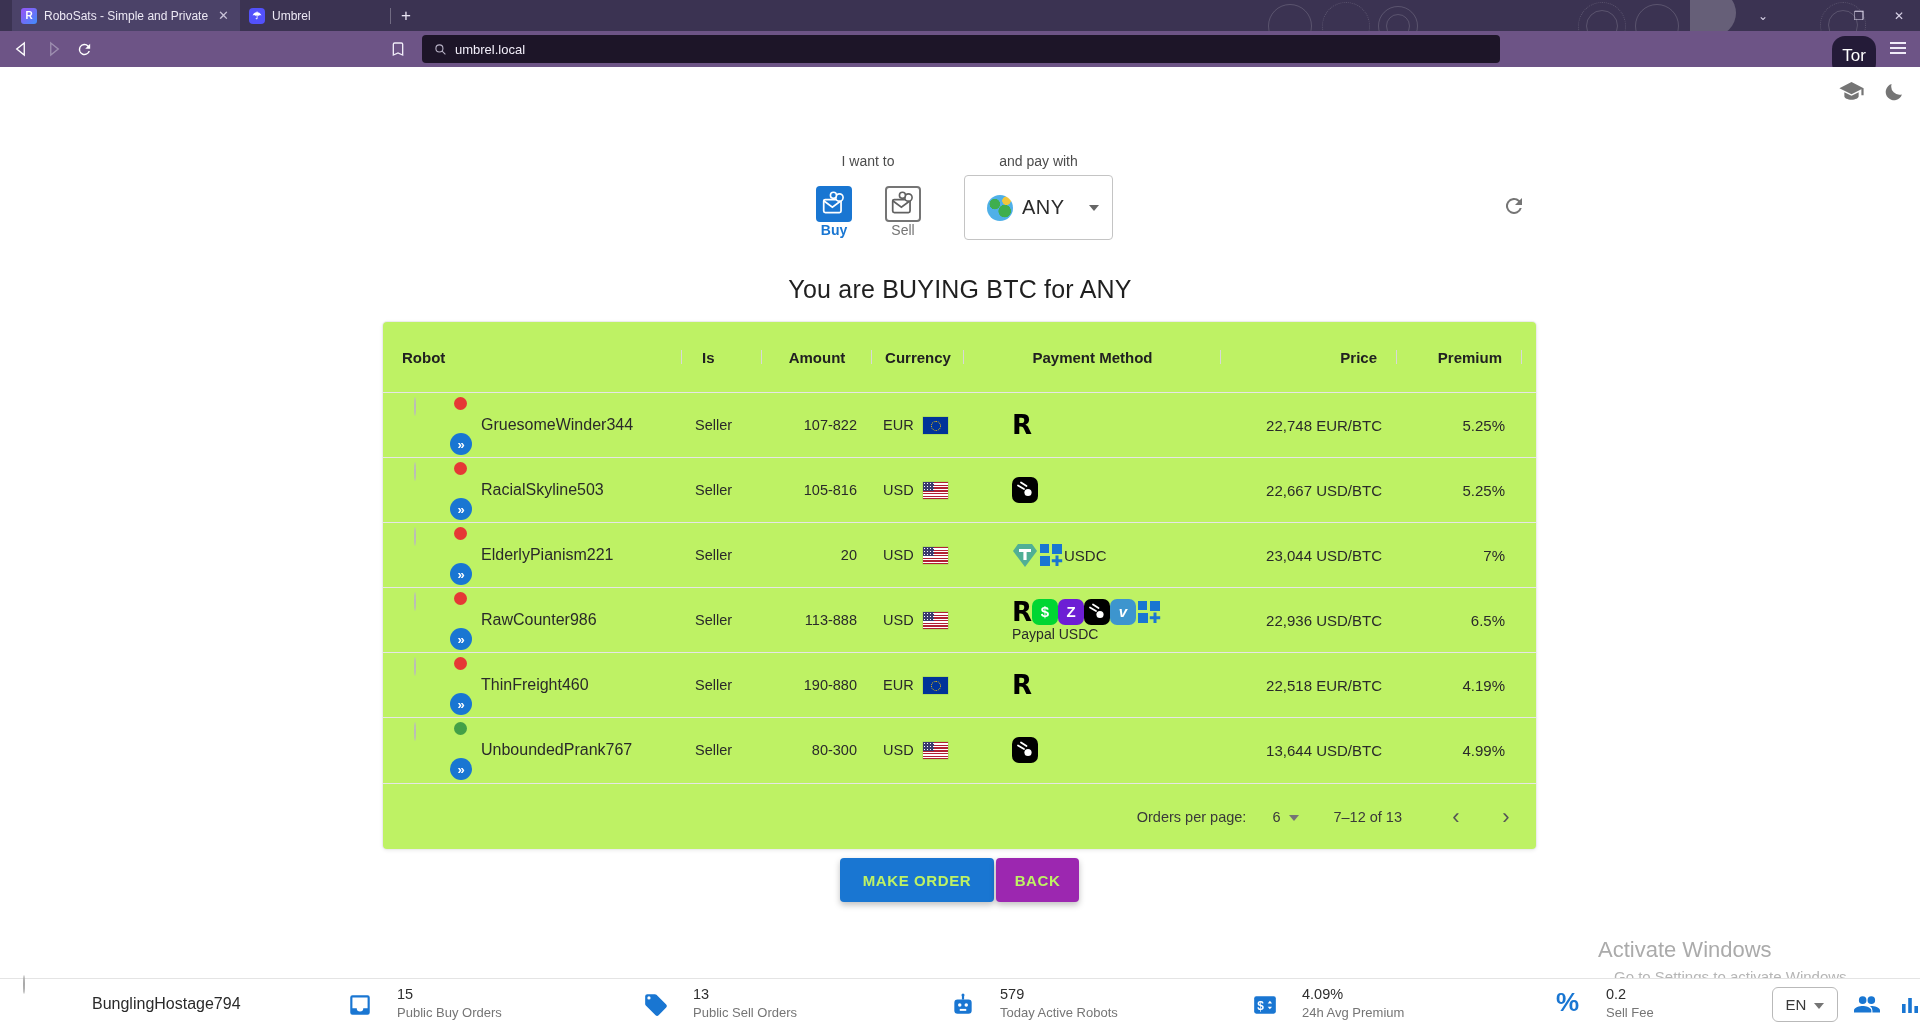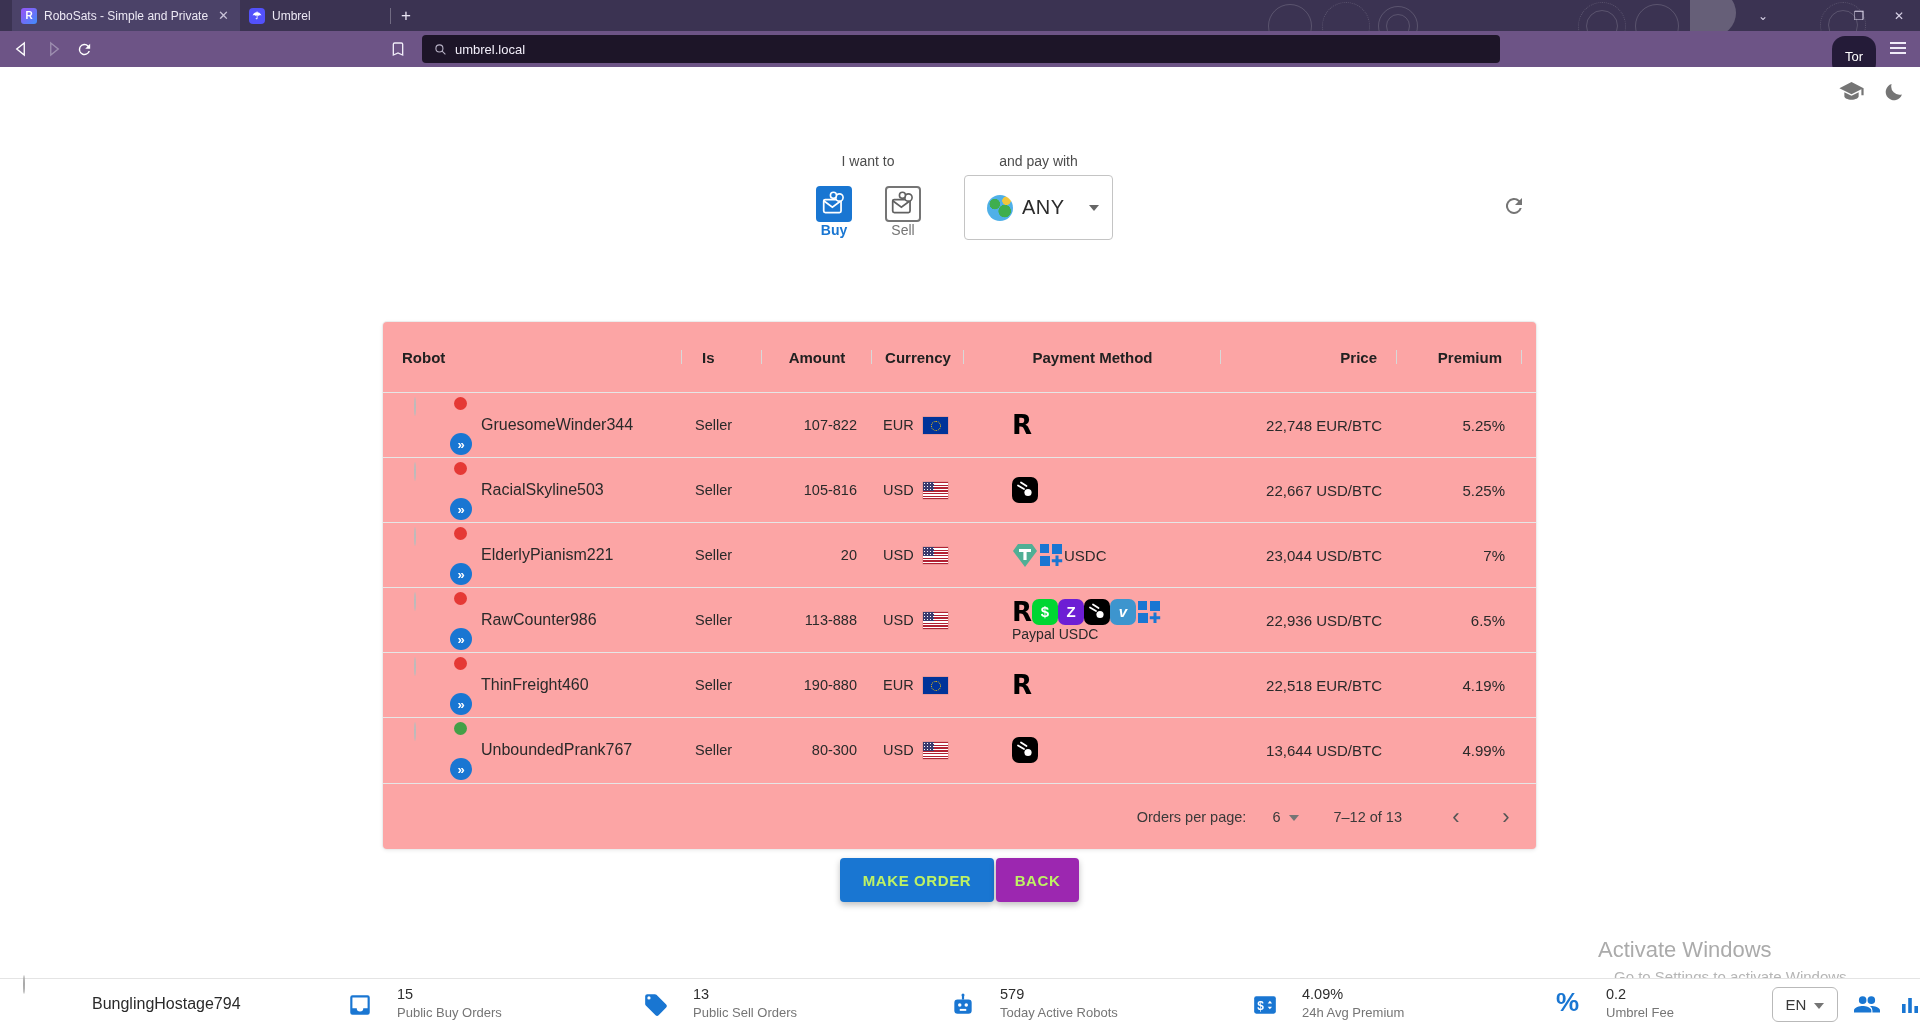--- a/index.html
+++ b/index.html
@@ -26,21 +26,21 @@
   .winctl { position:absolute; top:0; right:0; height:31px; display:flex; align-items:center; gap:26px; padding-right:14px; color:#d9d3e8; font-size:12px; }
   .winctl span { width:14px; text-align:center; }
 
   .navbar { position:relative; height:36px; background:#6d5486; display:flex; align-items:center; }
   .navbtn { width:18px; height:18px; margin-left:13px; display:flex; align-items:center; justify-content:center; }
   .urlbar { position:absolute; left:422px; top:4px; width:1078px; height:28px; background:#1d1528;
     border-radius:4px; display:flex; align-items:center; color:#f3effa; font-size:13px; }
   .urlbar .mag { margin:0 8px 0 12px; display:flex; }
   .bookmark { position:absolute; left:390px; top:9px; }
   .torpill { position:absolute; right:44px; top:5px; width:44px; height:40px; background:#241b38; border-radius:13px;
-    color:#fff; font-size:13px; display:flex; align-items:center; justify-content:center; }
+    color:#fff; font-size:17px; display:flex; align-items:center; justify-content:center; }
   .burger { position:absolute; right:14px; top:11px; width:16px; }
   .burger i { display:block; height:2px; background:#f0ecf8; margin-bottom:3px; }
 
   
   .page { position:relative; width:1920px; height:963px; background:#fff; color:rgba(0,0,0,.87); }
   .corner-icons { position:absolute; top:14px; left:1838px; display:flex; gap:18px; }
 
   .lbl { position:absolute; font-size:14px; color:#4c4c4c; }
   .togglebtn { position:absolute; top:119px; width:36px; height:36px; border-radius:4px;
     display:flex; align-items:center; justify-content:center; }
@@ -58,21 +58,21 @@
     radial-gradient(circle at 75% 22%, #f0c63c 0 4px, transparent 4.5px),
     #4fb0e8; }
   .anyval { font-size:20px; color:#2b2b2b; margin-left:9px; letter-spacing:.5px; }
   .caret { width:0; height:0; border-left:5px solid transparent; border-right:5px solid transparent;
     border-top:6px solid #666; margin-left:auto; margin-right:13px; }
   .refresh { position:absolute; left:1502px; top:127px; }
 
   .pagetitle { position:absolute; top:208px; width:100%; text-align:center; font-size:25px; color:#1f1f1f; letter-spacing:.2px; }
 
   
-  .card { position:absolute; left:383px; top:255px; width:1153px; height:527px; background:#fca5a5;
+  .card { position:absolute; left:383px; top:255px; width:1153px; height:527px; background:#bef264;
     border-radius:4px; box-shadow:0 0 0 1px #ececec, 0 1px 4px rgba(0,0,0,.10); }
   .thead, .trow { display:grid; grid-template-columns:299px 80px 110px 92px 257px 176px 125px; padding-right:14px; align-items:center; }
   .thead { height:70px; font-size:15px; font-weight:bold; color:#212121; }
   .thead div { position:relative; height:100%; display:flex; align-items:center; }
   .thead div::after { content:""; position:absolute; right:0; top:28px; width:1px; height:14px; background:#d8d8d8; }
   .h-robot { padding-left:19px; }
   .h-is { padding-left:20px; }
   .h-center { justify-content:center; }
   .h-right { justify-content:flex-end; padding-right:20px; }
   .trow { height:65px; border-top:1px solid #e6e6e6; font-size:14.5px; color:#2a2a2a; }
@@ -264,20 +264,21 @@
     <span class="anyval">ANY</span>
     <span class="caret"></span>
   </div>
 
   <span class="refresh">
     <svg width="24" height="24" viewBox="0 0 24 24">
         <path d="M17.65 6.35A8 8 0 1 0 19.73 14h-2.08A6 6 0 1 1 12 6c1.66 0 3.14.69 4.22 1.78L13 11h7V4z" fill="#757575"></path>
       </svg>
   </span>
 
+  <div class="pagetitle">You are BUYING BTC for ANY</div>
 
   <div class="card">
     <div class="thead">
       <div class="h-robot">Robot</div>
       <div class="h-is">Is</div>
       <div class="h-center">Amount</div>
       <div class="h-center">Currency</div>
       <div class="h-center">Payment Method</div>
       <div class="h-right">Price</div>
       <div class="h-right">Premium</div>
@@ -560,21 +561,21 @@
             <path d="M14.5 13.5 L16.5 16 L18.5 13.5 Z" fill="#fff"></path>
           </svg>
       </span>
       <span class="num">4.09%</span>
       <span class="slabel">24h Avg Premium</span>
     </div>
 
     <div class="stat" style="left:1556px;">
       <span class="sicon" style="color:#1976d2; font-size:26px; font-weight:bold; top:8px;">%</span>
       <span class="num">0.2</span>
-      <span class="slabel">Umbrel Fee</span>
+      <span class="slabel">Sell Fee</span>
     </div>
 
     <div class="langbox">
       <span>EN</span>
       <span class="caret"></span>
     </div>
 
     <span class="sb-ico" style="left:1853px;">
       <svg width="28" height="26" viewBox="0 0 24 24">
           <path fill="#1976d2" d="M16 11a3.5 3.5 0 1 0-3.5-3.5A3.5 3.5 0 0 0 16 11zm-8 0a3.5 3.5 0 1 0-3.5-3.5A3.5 3.5 0 0 0 8 11zm0 2c-2.7 0-8 1.35-8 4v2h16v-2c0-2.65-5.3-4-8-4zm8 0c-.34 0-.72.02-1.12.07A4.74 4.74 0 0 1 17 17v2h7v-2c0-2.65-5.3-4-8-4z"></path>

